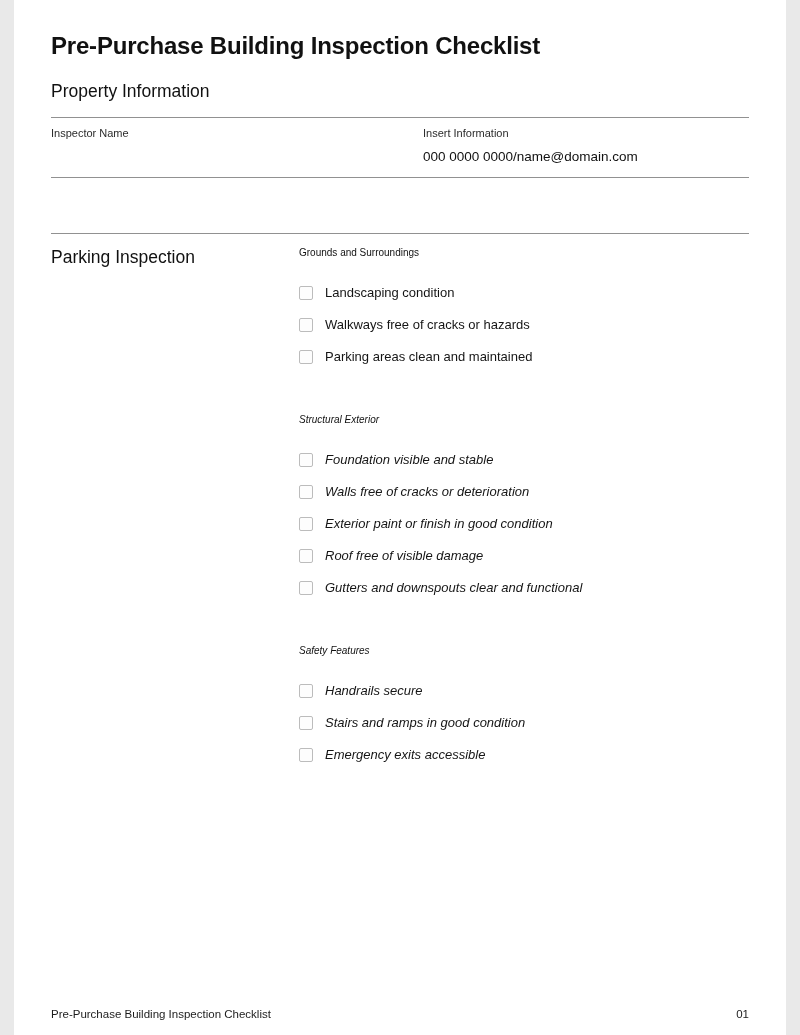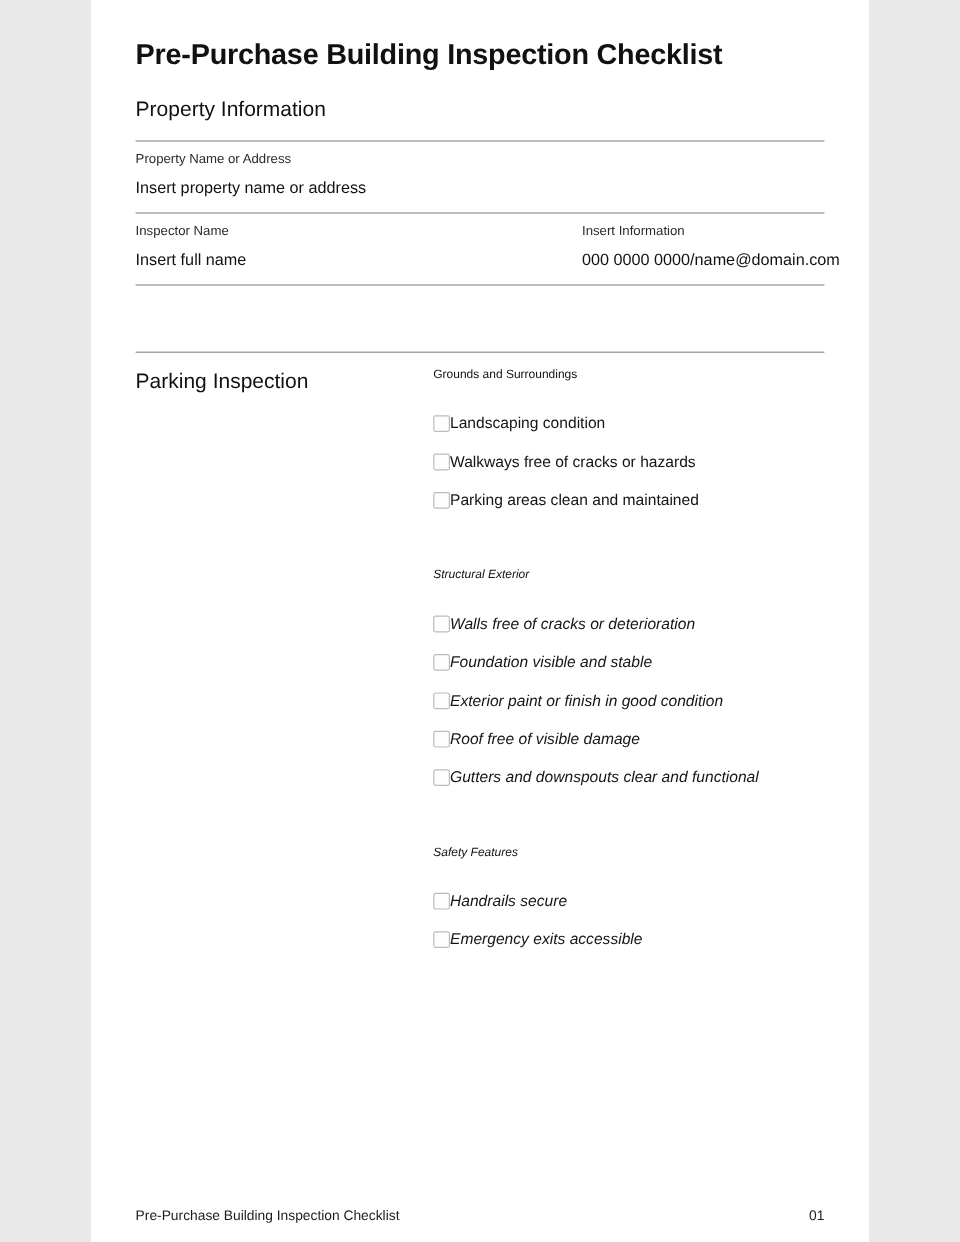--- a/index.html
+++ b/index.html
@@ -1,20 +1,20 @@
 <!DOCTYPE html>
 <html><head>
 <meta charset="utf-8">
 <style>
   * { margin: 0; padding: 0; box-sizing: border-box; }
   html, body { background: #e9e9e9; }
   body { font-family: "Liberation Sans", sans-serif; }
   .page {
     position: relative;
-    width: 648px;
+    width: 772px;
     height: 1035px;
     background: #ffffff;
     color: #111111;
     overflow: hidden;
     margin: 0 auto;
   }
   .content { padding: 0 37px; }
 
   .doc-title {
     padding-top: 32px;
@@ -71,20 +71,21 @@
   .check-group + .check-group { margin-top: 50px; font-style: italic; }
   .group-title {
     font-size: 10px;
     font-weight: 400;
     color: #111111;
     margin-bottom: 27px;
   }
   .check-item {
     display: flex;
     align-items: center;
+    gap: 12px;
     margin-bottom: 17px;
     min-height: 14px;
   }
   .check-item:last-child { margin-bottom: 0; }
   .checkbox {
     display: inline-block;
     width: 14px;
     height: 14px;
     border: 1px solid #bcbcbc;
     border-radius: 2px;
@@ -112,34 +113,23 @@
 <body>
 
 <div class="page">
   <div class="content">
 
     <h1 class="doc-title">Pre-Purchase Building Inspection Checklist</h1>
 
     <h2 class="section-heading">Property Information</h2>
 
     <div class="info-table">
-      <div class="info-row r1">
-        <div class="cell">
-          <div class="field-label">Property Name or Address</div>
-          <div class="field-value">Insert property name or address</div>
-        </div>
-        <div class="cell">
-          <div class="field-label">Inspection Date</div>
-          <div class="field-value">MM/DD/YYYY</div>
-        </div>
-      </div>
       <div class="info-row r2">
         <div class="cell">
           <div class="field-label">Inspector Name</div>
-          <div class="field-value">Insert full name</div>
         </div>
         <div class="cell">
           <div class="field-label">Insert Information</div>
           <div class="field-value">000 0000 0000/name@domain.com</div>
         </div>
       </div>
     </div>
 
     <hr class="section-divider">
 
@@ -161,45 +151,49 @@
           <div class="check-item">
             <span class="checkbox"></span>
             <span class="check-label">Parking areas clean and maintained</span>
           </div>
         </div>
 
         <div class="check-group">
           <h3 class="group-title">Structural Exterior</h3>
           <div class="check-item">
             <span class="checkbox"></span>
+            <span class="check-label">Foundation visible and stable</span>
+          </div>
+          <div class="check-item">
+            <span class="checkbox"></span>
             <span class="check-label">Walls free of cracks or deterioration</span>
-          </div>
-          <div class="check-item">
-            <span class="checkbox"></span>
-            <span class="check-label">Foundation visible and stable</span>
           </div>
           <div class="check-item">
             <span class="checkbox"></span>
             <span class="check-label">Exterior paint or finish in good condition</span>
           </div>
           <div class="check-item">
             <span class="checkbox"></span>
             <span class="check-label">Roof free of visible damage</span>
           </div>
           <div class="check-item">
             <span class="checkbox"></span>
             <span class="check-label">Gutters and downspouts clear and functional</span>
           </div>
         </div>
 
         <div class="check-group">
           <h3 class="group-title">Safety Features</h3>
           <div class="check-item">
             <span class="checkbox"></span>
             <span class="check-label">Handrails secure</span>
+          </div>
+          <div class="check-item">
+            <span class="checkbox"></span>
+            <span class="check-label">Stairs and ramps in good condition</span>
           </div>
           <div class="check-item">
             <span class="checkbox"></span>
             <span class="check-label">Emergency exits accessible</span>
           </div>
         </div>
 
       </div>
     </div>
 

